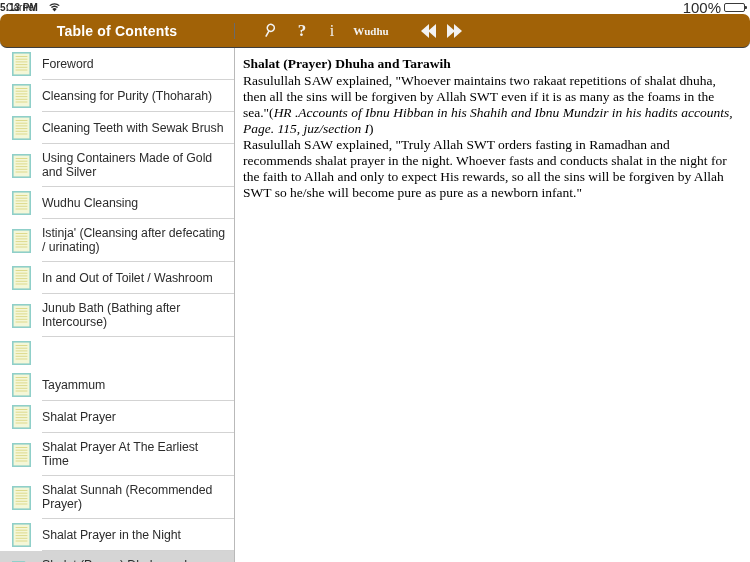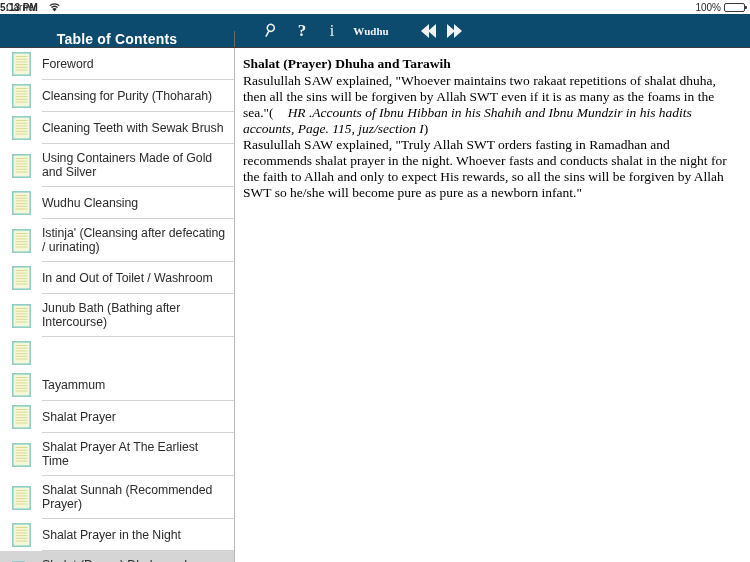--- a/index.html
+++ b/index.html
@@ -50,21 +50,21 @@
     font-size: 10px;
     font-weight: bold;
   }
   .status-right {
     margin-left: auto;
     display: flex;
     align-items: center;
     gap: 3px;
     padding-right: 5px;
   }
-  .battery-pct { font-size: 10px; }
+  .battery-pct { font-size: 15px; }
   .battery-icon {
     display: inline-block;
     width: 21px;
     height: 9px;
     border: 1px solid #3a3a3a;
     border-radius: 2px;
     position: relative;
     box-sizing: border-box;
     padding: 1px;
   }
@@ -81,25 +81,26 @@
   .battery-fill {
     background: #2a2a2a;
     height: 100%;
     width: 100%;
     border-radius: 1px;
   }
 
   
   .nav-bar {
     height: 33px;
-    background: #0c4a6e;
-    display: flex;
-    align-items: flex-end;
+    background: #a16207;
+    display: flex;
+    align-items: center;
     color: #ffffff;
     border-bottom: 1px solid #3d3d3d;
+    border-radius: 7px;
   }
   .nav-left {
     width: 235px;
     display: flex;
     align-items: center;
     justify-content: center;
     border-right: 1px solid #6a6a6a;
     box-sizing: border-box;
   }
   .toc-title {
@@ -215,21 +216,20 @@
   .reader-para {
     font-family: "Liberation Serif", serif;
     font-size: 13.5px;
     color: #000;
     line-height: 16px;
     margin: 0;
     text-align: left;
   }
   .reader-para em {
     font-style: italic;
-    margin-left: 14px;
   }
 </style>
 </head>
 <body>
 
 <div class="status-bar">
   <div class="status-left">
     <span class="status-carrier">Carrier</span>
     <span class="wifi-icon">
       <svg width="11" height="9" viewBox="0 0 11 9">

